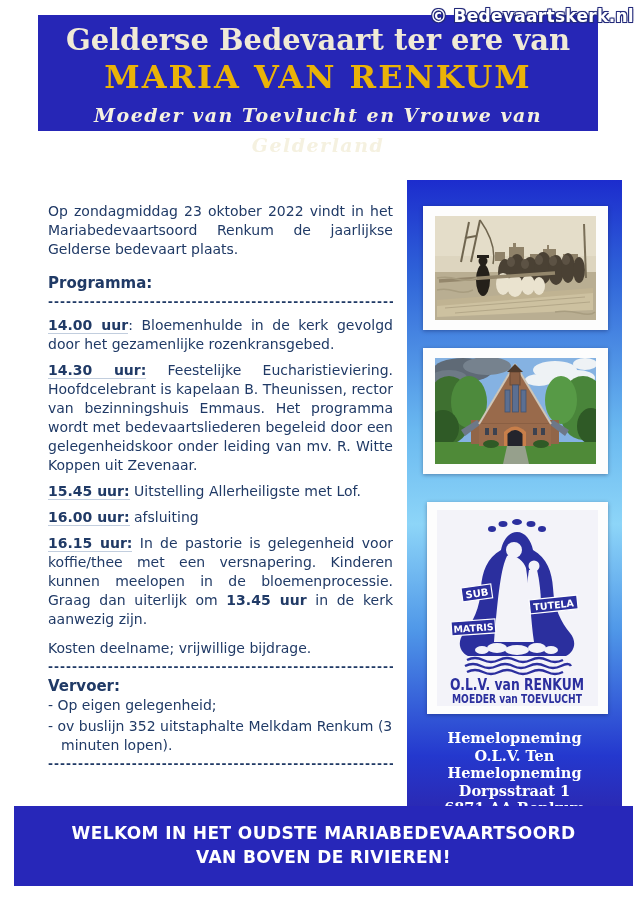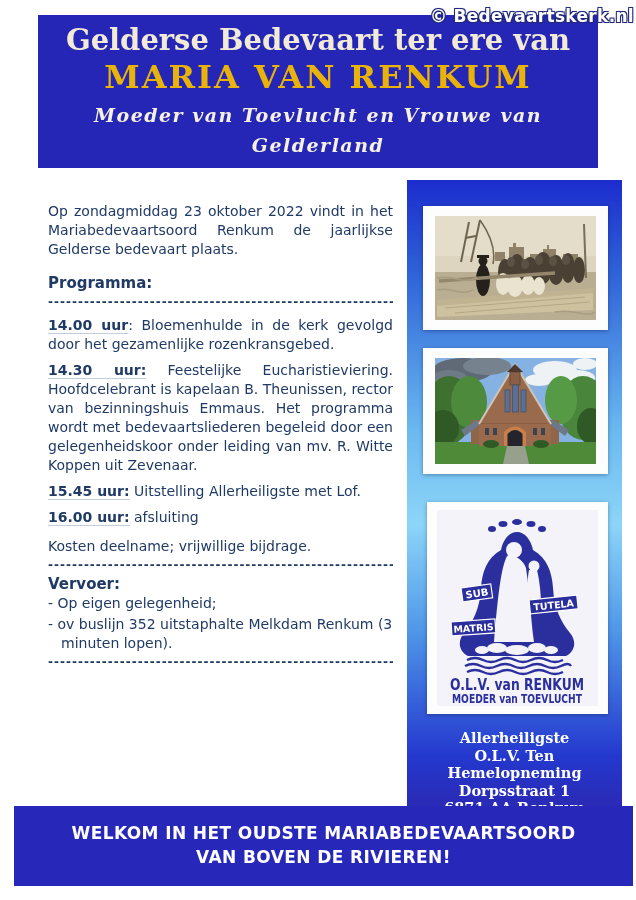--- a/index.html
+++ b/index.html
@@ -6,21 +6,21 @@
   body{background:#ffffff;}
   .page{position:relative;width:636px;height:900px;background:#ffffff;overflow:hidden;
         font-family:"DejaVu Sans",sans-serif;}
 
   
   .watermark{position:absolute;left:430px;top:6px;z-index:9;font-size:17px;font-weight:bold;
      color:#ffffff;letter-spacing:.3px;
      text-shadow:-1px -1px 0 #232a7a,1px -1px 0 #232a7a,-1px 1px 0 #232a7a,1px 1px 0 #232a7a,0 0 2px #232a7a;}
 
   
-  .header-box{position:absolute;left:38px;top:15px;width:560px;height:153px;background:#2626b6;
+  .header-box{position:absolute;left:38px;top:15px;width:560px;height:116px;background:#2626b6;
      text-align:center;box-sizing:border-box;padding-top:7px;}
   .h1{font-family:"DejaVu Serif",serif;font-weight:bold;font-size:29px;line-height:36px;color:#f0ead6;}
   .h2{font-family:"DejaVu Serif",serif;font-weight:bold;font-size:32px;line-height:38px;color:#eab308;letter-spacing:2px;}
   .h3{font-family:"DejaVu Serif",serif;font-style:italic;font-weight:bold;font-size:19px;line-height:30px;
       color:#f5f1e0;letter-spacing:1.5px;margin-top:4px;}
   .h4{font-family:"DejaVu Serif",serif;font-weight:bold;font-size:25px;line-height:30px;color:#ffffff;margin-top:4px;}
 
   
   .text-panel{position:absolute;left:12px;top:180px;width:395px;height:618px;background:#ffffff;
      box-sizing:border-box;padding:22px 14px 0 36px;color:#203a66;font-size:14px;line-height:19px;}
@@ -78,20 +78,23 @@
       <span class="t">14.00 uur</span><span>: Bloemenhulde in de kerk gevolgd door het gezamenlijke rozenkransgebed.</span>
     </div>
     <div class="entry just">
       <span class="t">14.30 uur:</span><span> Feestelijke Eucharistieviering. Hoofdcelebrant is kapelaan B. Theunissen, rector van bezinningshuis Emmaus. Het programma wordt met bedevaartsliederen begeleid door een gelegenheidskoor onder leiding van mv. R. Witte Koppen uit Zevenaar.</span>
     </div>
     <div class="entry just">
       <span class="t">15.45 uur:</span><span> Uitstelling Allerheiligste met Lof.</span>
     </div>
     <div class="entry just">
       <span class="t">16.00 uur:</span><span> afsluiting</span>
+    </div>
+    <div class="entry just">
+      <span class="t">16.15 uur:</span><span> In de pastorie is gelegenheid voor koffie/thee met een versnapering. Kinderen kunnen meelopen in de bloemenprocessie. Graag dan uiterlijk om </span><span class="bold">13.45 uur</span><span> in de kerk aanwezig zijn.</span>
     </div>
 
     <div class="kosten">Kosten deelname; vrijwillige bijdrage.</div>
     <div class="dashes">----------------------------------------------------------------</div>
     <div class="phead">Vervoer:</div>
     <div>- Op eigen gelegenheid;</div>
     <div class="hang">- ov buslijn 352 uitstaphalte Melkdam Renkum (3 minuten lopen).</div>
     <div class="dashes">----------------------------------------------------------------</div>
   </div>
 
@@ -248,21 +251,21 @@
           <path d="M30,150 Q38,146 46,150 T62,150 T78,150 T94,150 T110,150 T126,150"></path>
           <path d="M28,156 Q36,152 44,156 T60,156 T76,156 T92,156 T108,156 T124,156 T134,156"></path>
           <path d="M30,162 Q38,158 46,162 T62,162 T78,162 T94,162 T110,162 T126,162"></path>
         </g>
         <text x="80" y="180" text-anchor="middle" fill="#2b2f9e" font-family="DejaVu Sans, sans-serif" font-size="16" font-weight="bold" textLength="134" lengthAdjust="spacingAndGlyphs">O.L.V. van RENKUM</text>
         <text x="80" y="193" text-anchor="middle" fill="#2b2f9e" font-family="DejaVu Sans, sans-serif" font-size="12" font-weight="bold" textLength="130" lengthAdjust="spacingAndGlyphs">MOEDER van TOEVLUCHT</text>
       </svg>
     </div>
 
     <div class="address">
-      <div>Allerheiligste</div>
+      <div>Hemelopneming</div>
       <div>O.L.V. Ten Hemelopneming</div>
       <div>Dorpsstraat 1</div>
       <div>6871 AA Renkum</div>
     </div>
   </div>
 
   <div class="welkom-box">
     <div>WELKOM IN HET OUDSTE MARIABEDEVAARTSOORD</div>
     <div>VAN BOVEN DE RIVIEREN!</div>
   </div>

